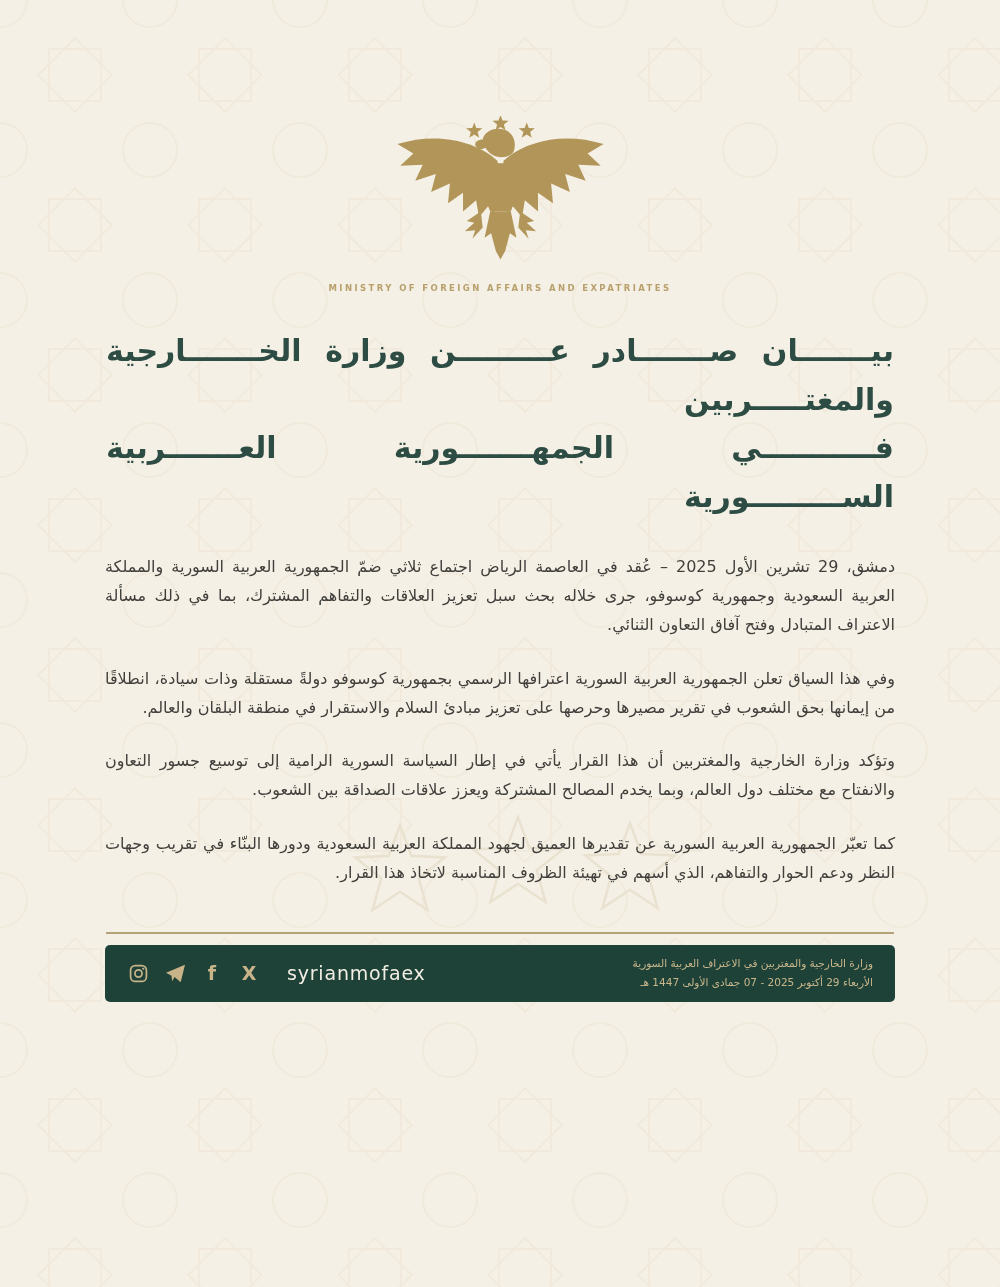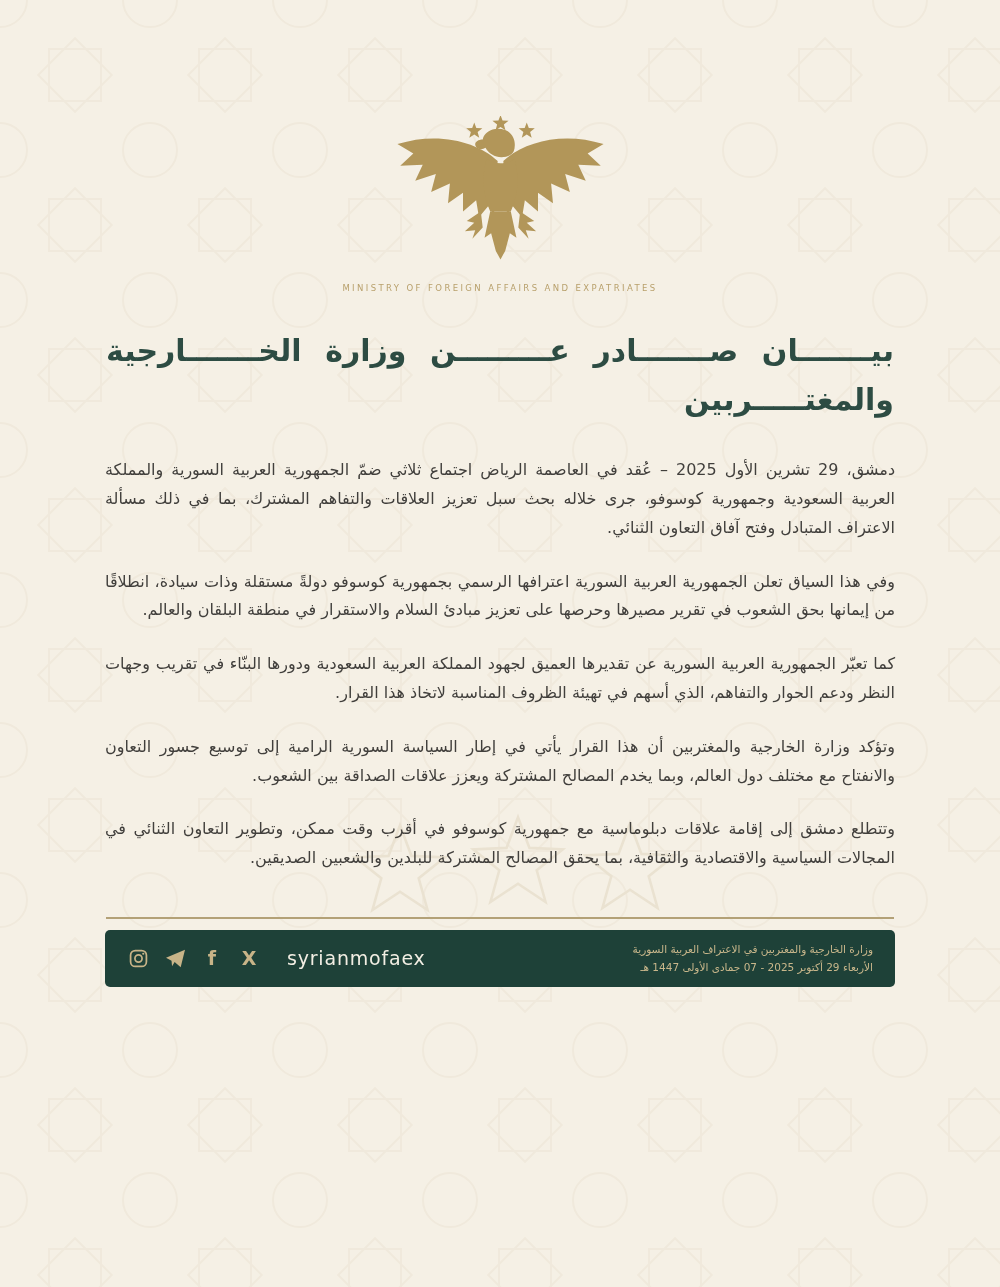--- a/index.html
+++ b/index.html
@@ -19,21 +19,21 @@
   .calligraphy{
     margin-top:-14px;
     direction:rtl;
     font-size:27px;font-weight:bold;
     color:#b29659;
     letter-spacing:0px;
   }
   .ministry-en{
     margin-top:3px;
     font-size:8.5px;letter-spacing:2.4px;
-    color:#b8a06c;font-weight:normal;
+    color:#b8a06c;font-weight:bold;
   }
 
   
   .title{
     width:788px;margin:34px auto 12px;
     direction:rtl;
     color:#2d4c43;
     font-size:30px;font-weight:bold;
     line-height:1.62;
   }
@@ -128,28 +128,28 @@
 
         <path id="clawL" d="M99,102 L84,112 L92,114 L82,123 L93,122 L90,131 L101,119 Z"></path>
         <use href="#clawL" transform="matrix(-1 0 0 1 240 0)"></use>
       </g>
     </svg>
     <div class="ministry-en">MINISTRY OF FOREIGN AFFAIRS AND EXPATRIATES</div>
   </div>
 
   <h1 class="title">
     <span class="t-line">بيـــــــان صـــــــادر عـــــــــن وزارة الخـــــــارجية والمغتـــــربين</span>
+    <span class="t-line">فـــــــــــي الجمهـــــــورية العـــــــربية الســـــــــورية</span>
   </h1>
 
   <div class="body-text">
     <p>دمشق، 29 تشرين الأول 2025 – عُقد في العاصمة الرياض اجتماع ثلاثي ضمّ الجمهورية العربية السورية والمملكة العربية السعودية وجمهورية كوسوفو، جرى خلاله بحث سبل تعزيز العلاقات والتفاهم المشترك، بما في ذلك مسألة الاعتراف المتبادل وفتح آفاق التعاون الثنائي.</p>
     <p>وفي هذا السياق تعلن الجمهورية العربية السورية اعترافها الرسمي بجمهورية كوسوفو دولةً مستقلة وذات سيادة، انطلاقًا من إيمانها بحق الشعوب في تقرير مصيرها وحرصها على تعزيز مبادئ السلام والاستقرار في منطقة البلقان والعالم.</p>
+    <p>وتؤكد وزارة الخارجية والمغتربين أن هذا القرار يأتي في إطار السياسة السورية الرامية إلى توسيع جسور التعاون والانفتاح مع مختلف دول العالم، وبما يخدم المصالح المشتركة ويعزز علاقات الصداقة بين الشعوب.</p>
     <p>كما تعبّر الجمهورية العربية السورية عن تقديرها العميق لجهود المملكة العربية السعودية ودورها البنّاء في تقريب وجهات النظر ودعم الحوار والتفاهم، الذي أسهم في تهيئة الظروف المناسبة لاتخاذ هذا القرار.</p>
-    <p>وتؤكد وزارة الخارجية والمغتربين أن هذا القرار يأتي في إطار السياسة السورية الرامية إلى توسيع جسور التعاون والانفتاح مع مختلف دول العالم، وبما يخدم المصالح المشتركة ويعزز علاقات الصداقة بين الشعوب.</p>
-    <p>وتتطلع دمشق إلى إقامة علاقات دبلوماسية مع جمهورية كوسوفو في أقرب وقت ممكن، وتطوير التعاون الثنائي في المجالات السياسية والاقتصادية والثقافية، بما يحقق المصالح المشتركة للبلدين والشعبين الصديقين.</p>
   </div>
 
   <hr class="divider">
 
   <div class="footer-bar">
     <div class="footer-left">
       <span class="social-icon">
         <svg width="19" height="19" viewBox="0 0 24 24" fill="none" stroke="#c8b488" stroke-width="2.2">
           <rect x="2" y="2" width="20" height="20" rx="6"></rect>
           <circle cx="12" cy="12" r="4.5"></circle>

